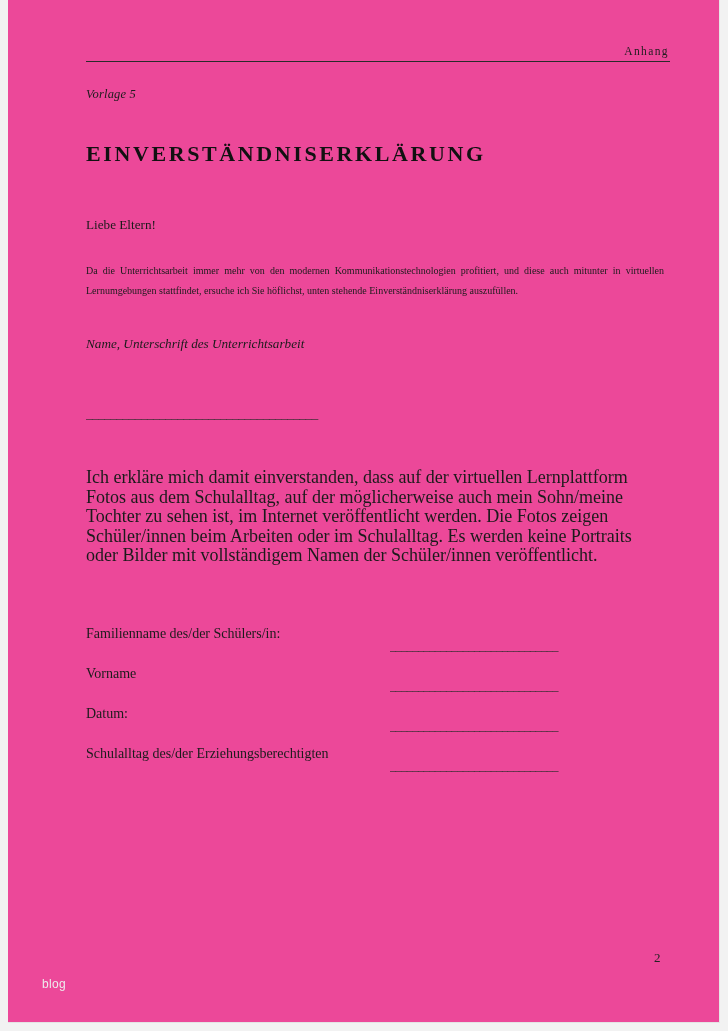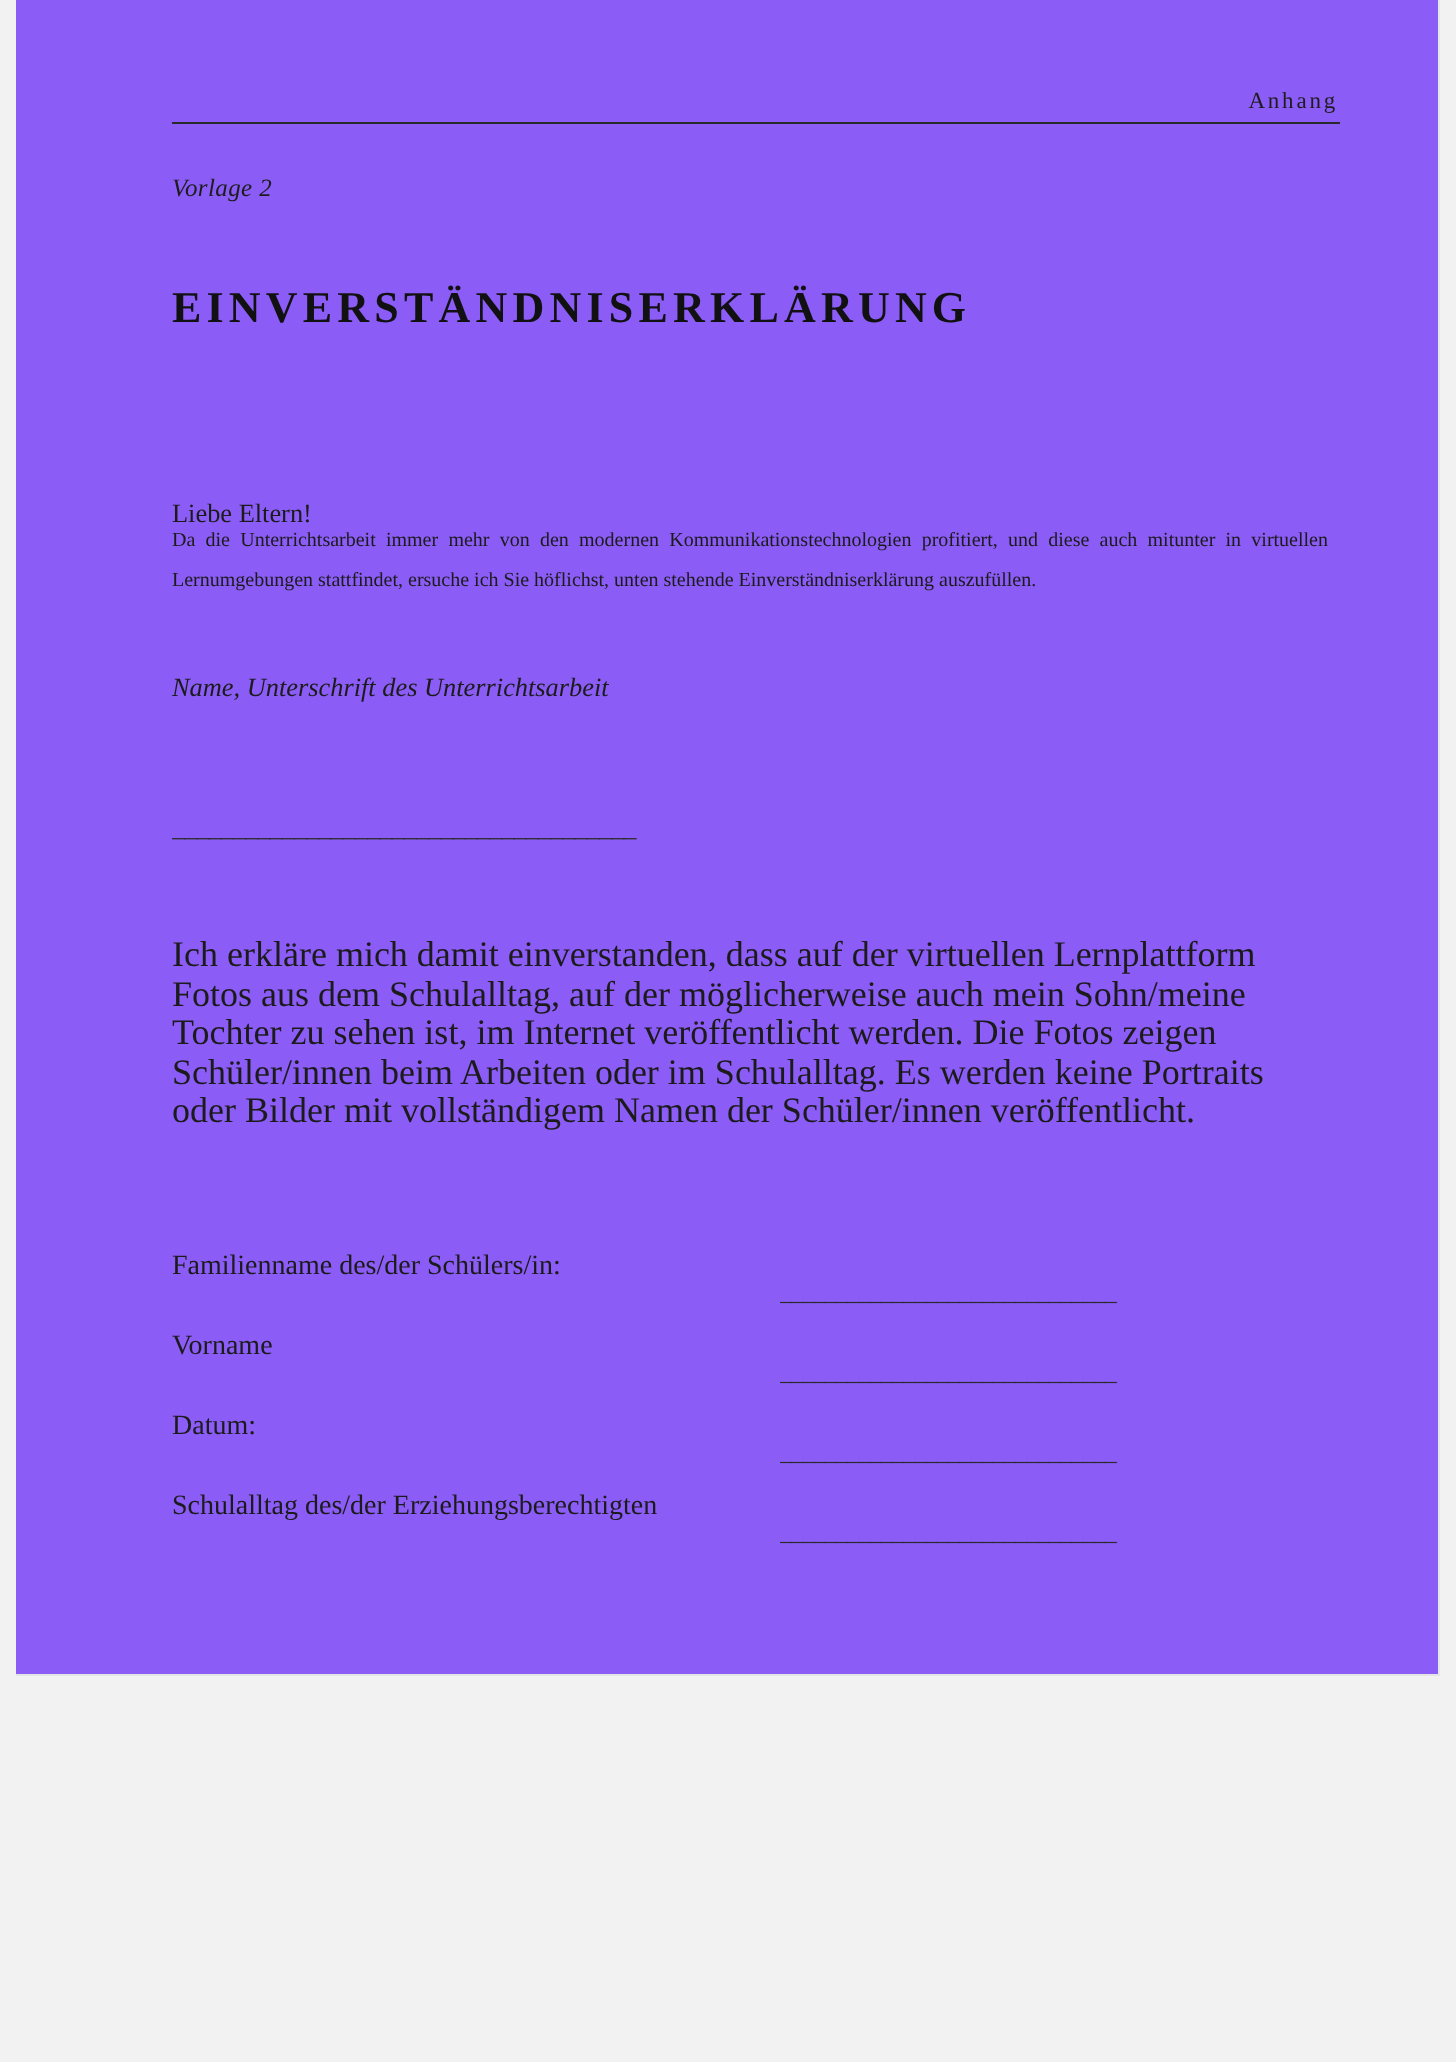--- a/index.html
+++ b/index.html
@@ -14,22 +14,22 @@
     -webkit-font-smoothing: antialiased;
     overflow: hidden;
   }
 
   
   .page {
     position: absolute;
     left: 8px;
     top: 0px;
     width: 712px;
-    height: 838px;
-    background: #8b5cf6;
+    height: 1023px;
+    background: #ec4899;
     border-right: 1px solid #e6e6e6;
     border-bottom: 1px solid #e4e4e4;
     box-sizing: border-box;
     overflow: hidden;
   }
 
   .content {
     position: absolute;
     left: 78px;        
     top: 0;
@@ -87,21 +87,20 @@
   }
 
   
   .salutation {
     position: absolute;
     left: 0;
     top: 215px;
     font-size: 13.2px;
     color: #1b1b1b;
     line-height: 19px;
-    margin-top: 32px;
   }
   .intro-para {
     position: absolute;
     left: 0;
     top: 251px;
     width: 578px;
     font-size: 10px;
     color: #1b1b1b;
     line-height: 19.6px;
     text-align: justify;
@@ -215,21 +214,21 @@
 <body>
 
 <div class="page">
   <div class="content">
 
     <div class="header-block">
       <span class="header-label">Anhang</span>
       <div class="header-rule"></div>
     </div>
 
-    <div class="vorlage">Vorlage 2</div>
+    <div class="vorlage">Vorlage 5</div>
 
     <h1 class="doc-title">EINVERSTÄNDNISERKLÄRUNG</h1>
 
     <div class="salutation">Liebe Eltern!</div>
 
     <p class="intro-para">Da die Unterrichtsarbeit immer mehr von den modernen Kommunikationstechnologien profitiert, und diese auch mitunter in virtuellen Lernumgebungen stattfindet, ersuche ich Sie höflichst, unten stehende Einverständniserklärung auszufüllen.</p>
 
     <div class="signer-line">Name, Unterschrift des Unterrichtsarbeit</div>
 
     <div class="sig-blank">______________________________________</div>

